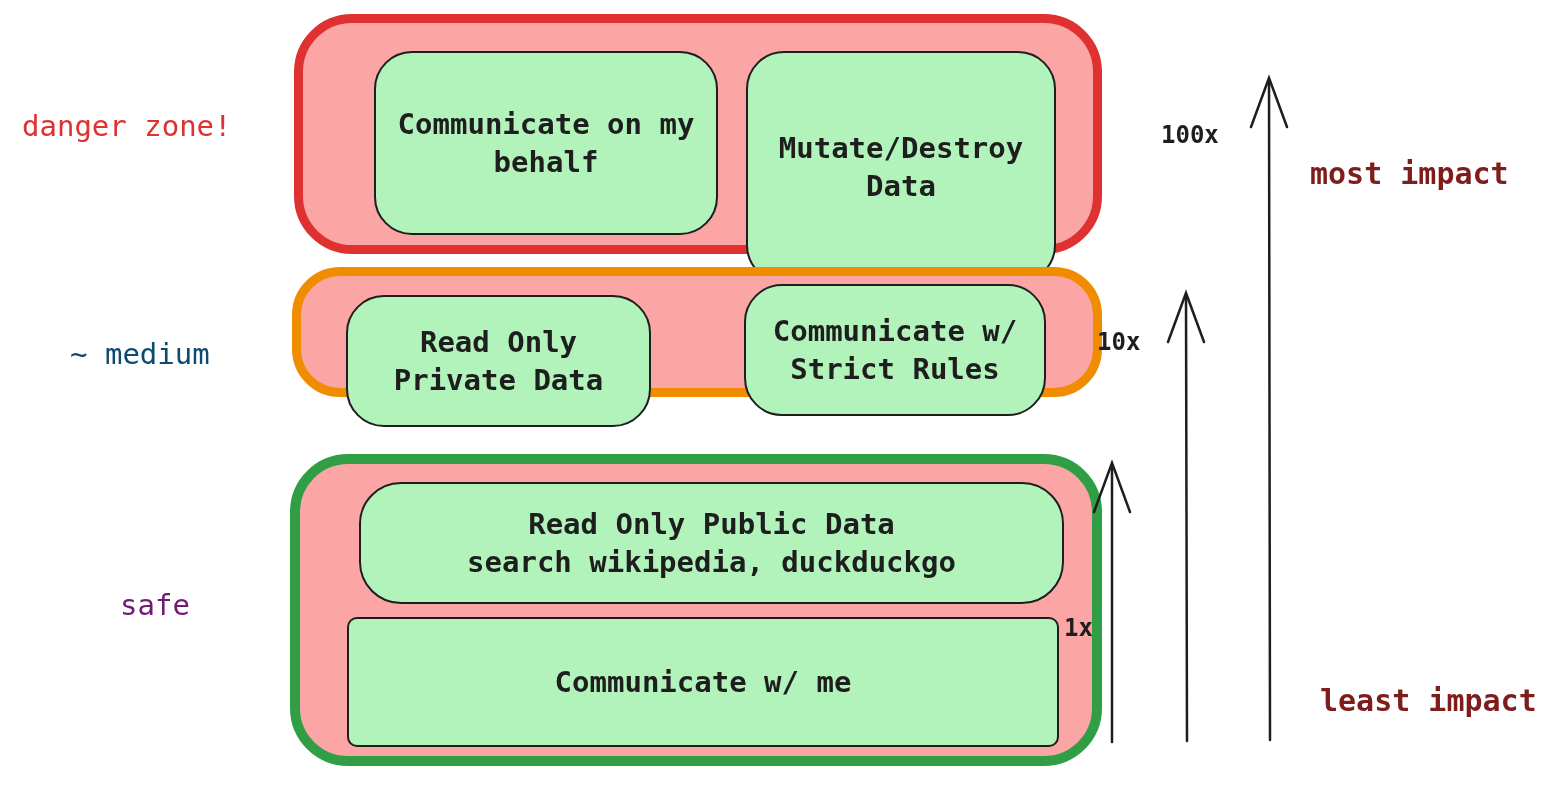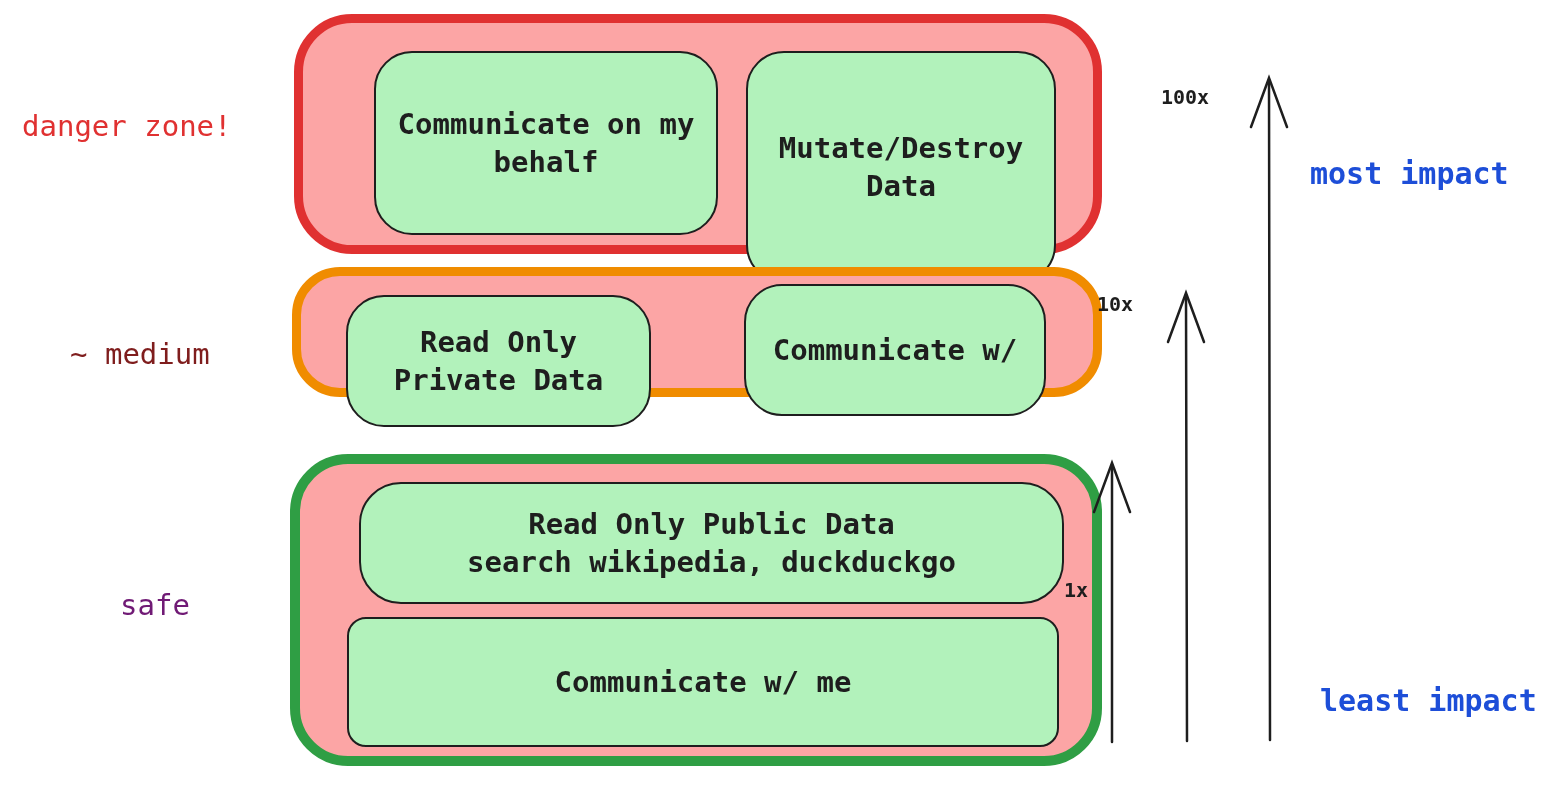--- a/index.html
+++ b/index.html
@@ -46,48 +46,49 @@
     color:#1e1e1e;
   }
   
   .chip-a{ left:71px;  top:28px; width:344px; height:184px; }
   .chip-b{ left:443px; top:28px; width:310px; height:232px; }
   
   .chip-c{ left:45px;  top:19px; width:305px; height:132px; }
   .chip-d{ left:443px; top:8px; width:302px; height:132px;align-items:center; }
   
   .chip-e{ left:59px;  top:18px;  width:705px; height:122px; border-radius:42px; }
-  .chip-f{ left:47px;  top:153px; width:712px; height:130px; border-radius:19px; }
+  .chip-f{ left:47px;  top:153px; width:712px; height:130px; border-radius:10px; }
 
   .zone-label{
     position:absolute;
     font-size:29px;
     font-weight:400;
     white-space:nowrap;
   }
   .lbl-danger{ left:22px;  top:109px; color:#e03131; }
-  .lbl-medium{ left:70px;  top:337px; color:#7f1d1d; }
+  .lbl-medium{ left:70px;  top:337px; color:#0c4a6e; }
   .lbl-safe{   left:120px; top:588px; color:#701a75; }
 
   .axis-num{
     position:absolute;
-    font-size:20px;
+    font-size:24px;
     font-weight:700;
     color:#1e1e1e;
     white-space:nowrap;
+    margin-top:36px;
   }
   .num-100x{ left:1161px; top:85px;  }
   .num-10x{  left:1097px; top:292px; }
   .num-1x{   left:1064px; top:578px; }
 
   .impact-label{
     position:absolute;
     font-size:30px;
     font-weight:700;
-    color:#1d4ed8;
+    color:#7f1d1d;
     white-space:nowrap;
   }
   .lbl-most{  left:1310px; top:156px; }
   .lbl-least{ left:1320px; top:683px; }
 
   .arrow-layer{
     position:absolute;
     left:0; top:0;
     width:1549px; height:786px;
     pointer-events:none;
@@ -115,20 +116,21 @@
     </div>
   </div>
 
   <div class="zone zone-medium">
     <div class="chip chip-c">
       <span>Read Only</span>
       <span>Private Data</span>
     </div>
     <div class="chip chip-d">
       <span>Communicate w/</span>
+      <span>Strict Rules</span>
     </div>
   </div>
 
   <div class="zone zone-safe">
     <div class="chip chip-e">
       <span>Read Only Public Data</span>
       <span>search wikipedia, duckduckgo</span>
     </div>
     <div class="chip chip-f">
       <span>Communicate w/ me</span>

